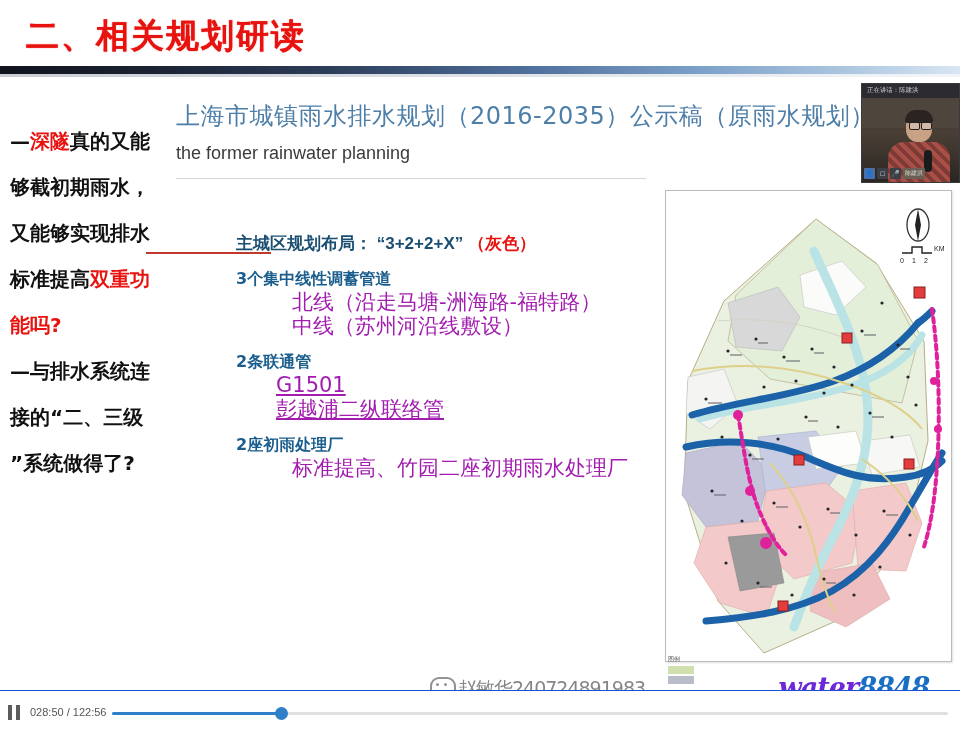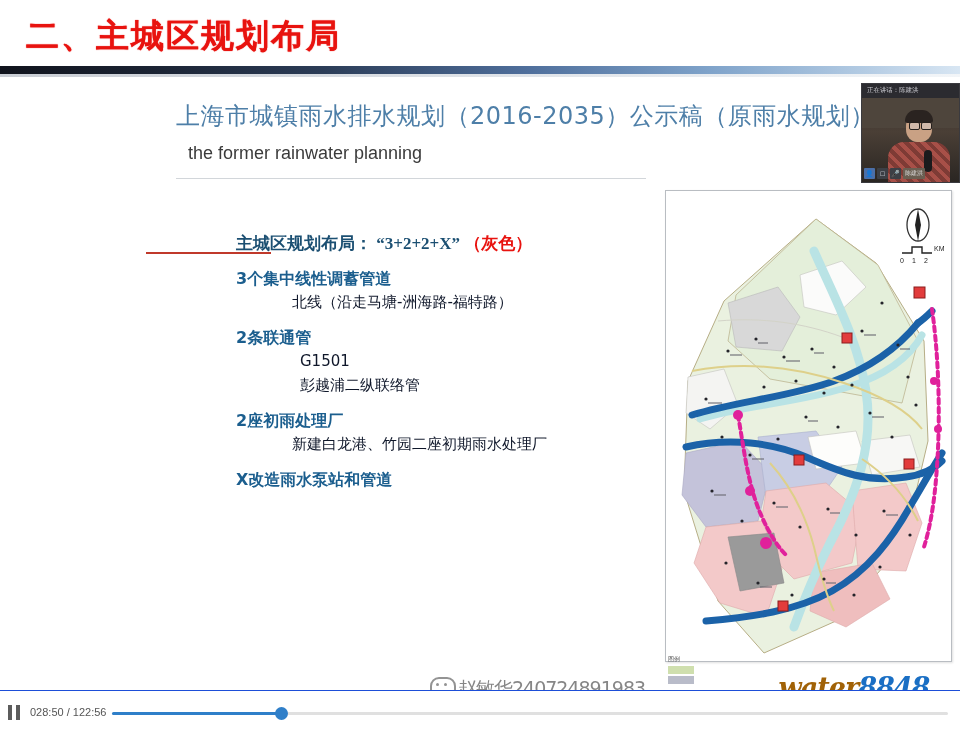--- a/index.html
+++ b/index.html
@@ -46,50 +46,50 @@
 
   
   .head-cn{
     position:absolute;left:176px;top:100px;
     font-size:24px;color:#4e7fa8;white-space:nowrap;
     font-family:"DejaVu Sans","Liberation Sans",sans-serif;
     letter-spacing:0.5px;
   }
   .head-en{
     position:absolute;left:176px;top:143px;
-    font-size:18px;color:#3b3b3b;white-space:nowrap;margin-left:12px;
+    font-size:18px;color:#3b3b3b;white-space:nowrap;
   }
   .head-rule{
     position:absolute;left:176px;top:178px;width:470px;height:1px;
     background:#d2d6da;
   }
 
   
   .body-block{position:absolute;left:236px;top:232px;width:400px;}
   .b-h1{
     font-size:17px;font-weight:bold;color:#1b4f72;
     white-space:nowrap;letter-spacing:0px;margin-bottom:2px;
-    font-family:Liberation Serif, serif;
+    font-family:Liberation Sans, sans-serif;
   }
   .b-h1 .q{color:#1b4f72;}
   .b-h1 .gray-paren{color:#e8130f;}
   .underline-3x{
     position:absolute;left:146px;top:252px;width:125px;height:2px;background:#c0392b;
   }
   .b-head{
     font-size:16px;font-weight:bold;color:#1b5e8e;
     white-space:nowrap;margin-top:14px;
     font-family:"DejaVu Sans","Liberation Sans",sans-serif;
   }
   .b-sub{
-    font-size:15px;color:#0f172a;white-space:nowrap;
+    font-size:21px;color:#a21caf;white-space:nowrap;
     margin-left:56px;line-height:24px;
     font-family:"DejaVu Sans","Liberation Sans",sans-serif;
   }
-  .b-sub.narrow{margin-left:64px;}
+  .b-sub.narrow{margin-left:40px;text-decoration:underline;}
 
   
   .map-panel{
     position:absolute;left:665px;top:190px;width:285px;height:470px;
     background:#ffffff;border:1px solid #b9bdc2;
     box-shadow:1px 1px 2px rgba(0,0,0,.12);
     overflow:hidden;
   }
   .map-canvas{position:absolute;left:0;top:0;width:283px;height:468px;}
   .legend-box{
@@ -195,47 +195,61 @@
   .pl-knob{
     position:absolute;left:20.2%;top:-5px;width:13px;height:13px;margin-left:-6px;
     border-radius:50%;background:#2f7fc9;cursor:pointer;
   }
 </style>
 </head>
 <body>
 
 <div id="slide">
 
-  <div class="sec-title">二、主城区规划布局</div>
+  <div class="sec-title">二、相关规划研读</div>
   <div class="title-rule"></div>
   <div class="title-rule-shadow"></div>
 
+  <div class="left-col">
+    <div class="left-line">
+      <span>—</span><span class="red">深隧</span><span>真的又能</span>
+    </div>
+    <div class="left-line">够截初期雨水，</div>
+    <div class="left-line">又能够实现排水</div>
+    <div class="left-line">
+      <span>标准提高</span><span class="red">双重功</span>
+    </div>
+    <div class="left-line red">能吗?</div>
+    <div class="left-line">—与排水系统连</div>
+    <div class="left-line">接的“二、三级</div>
+    <div class="left-line">”系统做得了?</div>
+  </div>
 
   <div class="head-cn">上海市城镇雨水排水规划（2016-2035）公示稿（原雨水规划）</div>
   <div class="head-en">the former rainwater planning</div>
   <div class="head-rule"></div>
 
   <div class="body-block">
     <div class="b-h1">
       <span>主城区规划布局：</span>
       <span class="q">“3+2+2+X”</span>
       <span class="gray-paren">（灰色）</span>
     </div>
 
     <div class="b-head">3个集中线性调蓄管道</div>
     <div class="b-sub">北线（沿走马塘-洲海路-福特路）</div>
+    <div class="b-sub">中线（苏州河沿线敷设）</div>
 
     <div class="b-head">2条联通管</div>
     <div class="b-sub narrow">G1501</div>
     <div class="b-sub narrow">彭越浦二纵联络管</div>
 
     <div class="b-head">2座初雨处理厂</div>
-    <div class="b-sub">新建白龙港、竹园二座初期雨水处理厂</div>
-
-    <div class="b-head">X改造雨水泵站和管道</div>
+    <div class="b-sub">标准提高、竹园二座初期雨水处理厂</div>
+
   </div>
   <div class="underline-3x"></div>
 
   <div class="map-panel">
     <svg class="map-canvas" viewBox="0 0 283 468">
       <rect x="0" y="0" width="283" height="468" fill="#ffffff"></rect>
 
       <polygon points="150,28 210,72 258,150 262,250 238,352 170,430 98,462 52,410 18,300 22,190 58,110" fill="#eaf1e0" stroke="#b7ae86" stroke-width="1"></polygon>
 
       <polygon points="150,28 212,74 252,150 236,212 170,200 104,188 62,150 70,104" fill="#e4efda" stroke="#b7ae86" stroke-width=".7"></polygon>
@@ -381,21 +395,21 @@
         <span class="vt-tag">陈建洪</span>
       </div>
     </div>
   </div>
 
   <div class="wm-wechat">
     <span class="chat-ico"></span><span>赵敏华240724891983</span>
   </div>
 
   <div class="wm-logo">
-    <span class="w-word"><span style="color:#a16207">water</span><span style="color:#1a6fc4">8848</span><span class="w-com">.com</span></span>
+    <span class="w-word"><span style="color:#6d28d9">water</span><span style="color:#1a6fc4">8848</span><span class="w-com">.com</span></span>
     
   </div>
 </div>
 
 <div class="player">
   <div class="pl-pause">
     <span></span>
     <span></span>
   </div>
   <div class="pl-time">028:50 / 122:56</div>

